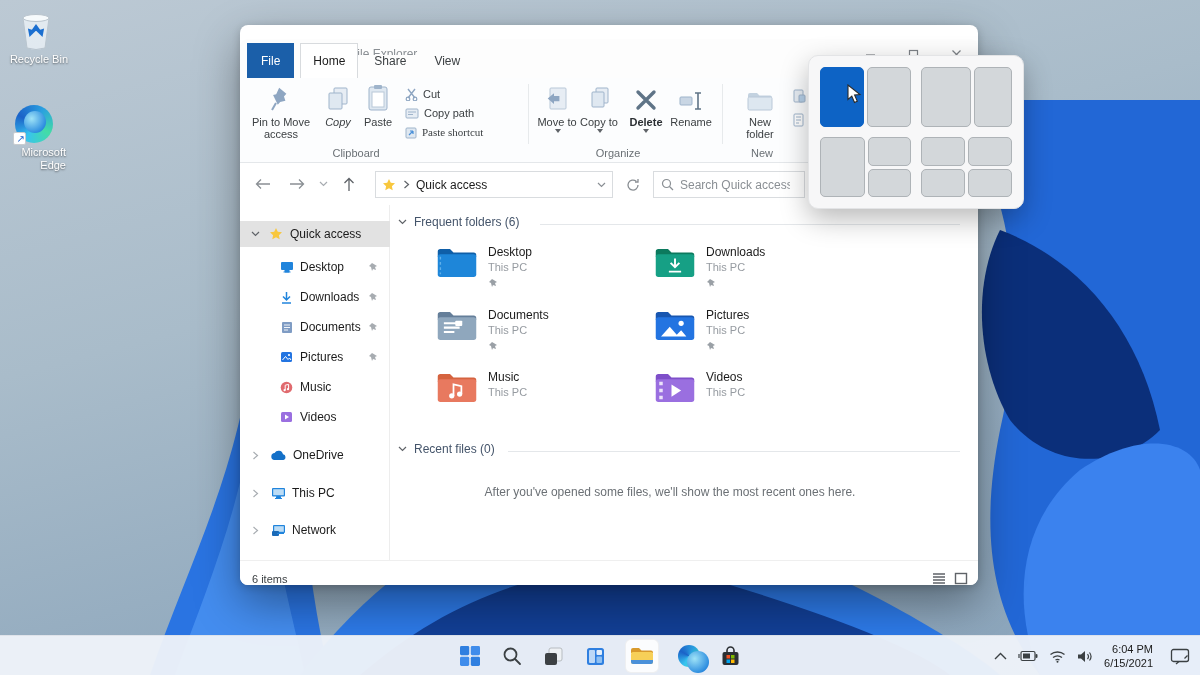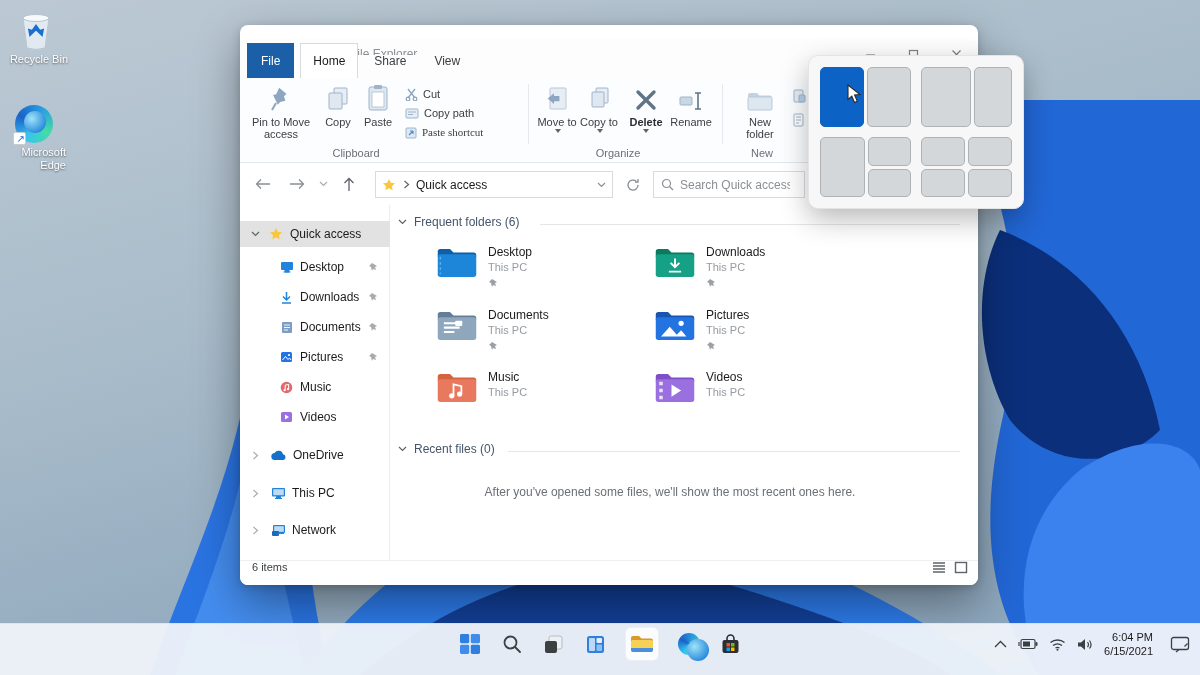--- a/index.html
+++ b/index.html
@@ -61,34 +61,34 @@
 
   .content { position:absolute; left:150px; top:0; width:588px; height:100%; }
   .grphdr { position:absolute; display:flex; align-items:center; gap:7px; font-size:12px; color:#44546a; }
   .grpline { position:absolute; height:1px; background:#e4e7ea; }
   .tile { position:absolute; width:210px; height:52px; }
   .tile .tname { position:absolute; left:52px; top:0; font-size:12px; color:#1b1b1b; }
   .tile .tloc { position:absolute; left:52px; top:16px; font-size:11px; color:#969ba1; }
   .tile .tpin { position:absolute; left:52px; top:33px; }
   .emptymsg { position:absolute; left:0; top:280px; width:560px; text-align:center; font-size:12px; color:#6b7075; }
 
-  .statusbar { position:absolute; left:0; bottom:0; width:100%; height:25px; border-top:1px solid #efefef; display:flex; align-items:flex-start; border-radius:0 0 8px 8px; background:#fff; }
+  .statusbar { position:absolute; left:0; bottom:0; width:100%; height:25px; border-top:1px solid #efefef; display:flex; align-items:flex-end; border-radius:0 0 8px 8px; background:#fff; }
   .status-count { font-size:11px; color:#3c4043; margin-left:12px; }
   .viewicons { position:absolute; right:10px; display:flex; gap:8px; }
 
   
   .flyout { position:absolute; left:808px; top:55px; width:216px; height:154px; background:#f7f7f8; border:1px solid #e3e4e6; border-radius:10px; box-shadow:0 10px 28px rgba(0,0,0,.28); z-index:3; padding:11px; display:grid; grid-template-columns:1fr 1fr; grid-template-rows:1fr 1fr; gap:10px; }
   .snap { display:flex; gap:3px; }
   .cell { background:#d3d7da; border:1.5px solid #aeb3b7; border-radius:5px; flex:1; }
   .cell-blue { background:#0d63c5; border-color:#0d63c5; position:relative; }
   .snapcol { display:flex; flex-direction:column; gap:3px; flex:1; }
   .cursor-arrow { position:absolute; left:26px; top:16px; }
 
   
-  .taskbar { position:absolute; left:0; bottom:0; width:100%; height:52px; background:rgba(238,243,249,.96); border-top:1px solid rgba(0,0,0,.05); z-index:4; }
+  .taskbar { position:absolute; left:0; bottom:0; width:100%; height:40px; background:rgba(238,243,249,.96); border-top:1px solid rgba(0,0,0,.05); z-index:4; }
   .tb-center { position:absolute; left:50%; top:0; transform:translateX(-50%); height:40px; display:flex; align-items:center; gap:17px; }
   .tbicon { width:25px; height:25px; display:flex; align-items:center; justify-content:center; position:relative; }
   .tb-active { background:rgba(255,255,255,.85); border:1px solid rgba(0,0,0,.05); border-radius:6px; width:34px; height:34px; }
   .tray { position:absolute; right:10px; top:0; height:40px; display:flex; align-items:center; gap:11px; }
   .clock { text-align:right; font-size:11px; color:#1b1b1b; line-height:14px; }
 </style>
 </head>
 <body>
 
 <div class="stage">
@@ -172,21 +172,21 @@
 
       <div class="rbtn" style="left:8px; width:66px;">
         <div class="ric">
             <svg width="24" height="26" viewBox="0 0 24 26">
           <path d="M9 2 l8 5 -2 3 2 4 -5 2 -2 3 -6-9 3-1 z" fill="#8ea6c2" transform="rotate(8 12 10)"></path>
           <path d="M7 17 l-4 7" stroke="#8ea6c2" stroke-width="2"></path>
             </svg>
           </div>
         <div class="rlb">Pin to Move access</div>
       </div>
-      <div class="rbtn" style="left:78px; width:40px;">
+      <div class="rbtn" style="left:78px; width:40px;font-style:italic;">
         <div class="ric">
             <svg width="24" height="26" viewBox="0 0 24 26">
           <rect x="8" y="2" width="13" height="16" rx="1" fill="#e7edf4" stroke="#9fb4cb"></rect>
           <rect x="3" y="7" width="13" height="16" rx="1" fill="#dfe8f1" stroke="#9fb4cb"></rect>
             </svg>
           </div>
         <div class="rlb">Copy</div>
       </div>
       <div class="rbtn" style="left:118px; width:40px;">
         <div class="ric">

